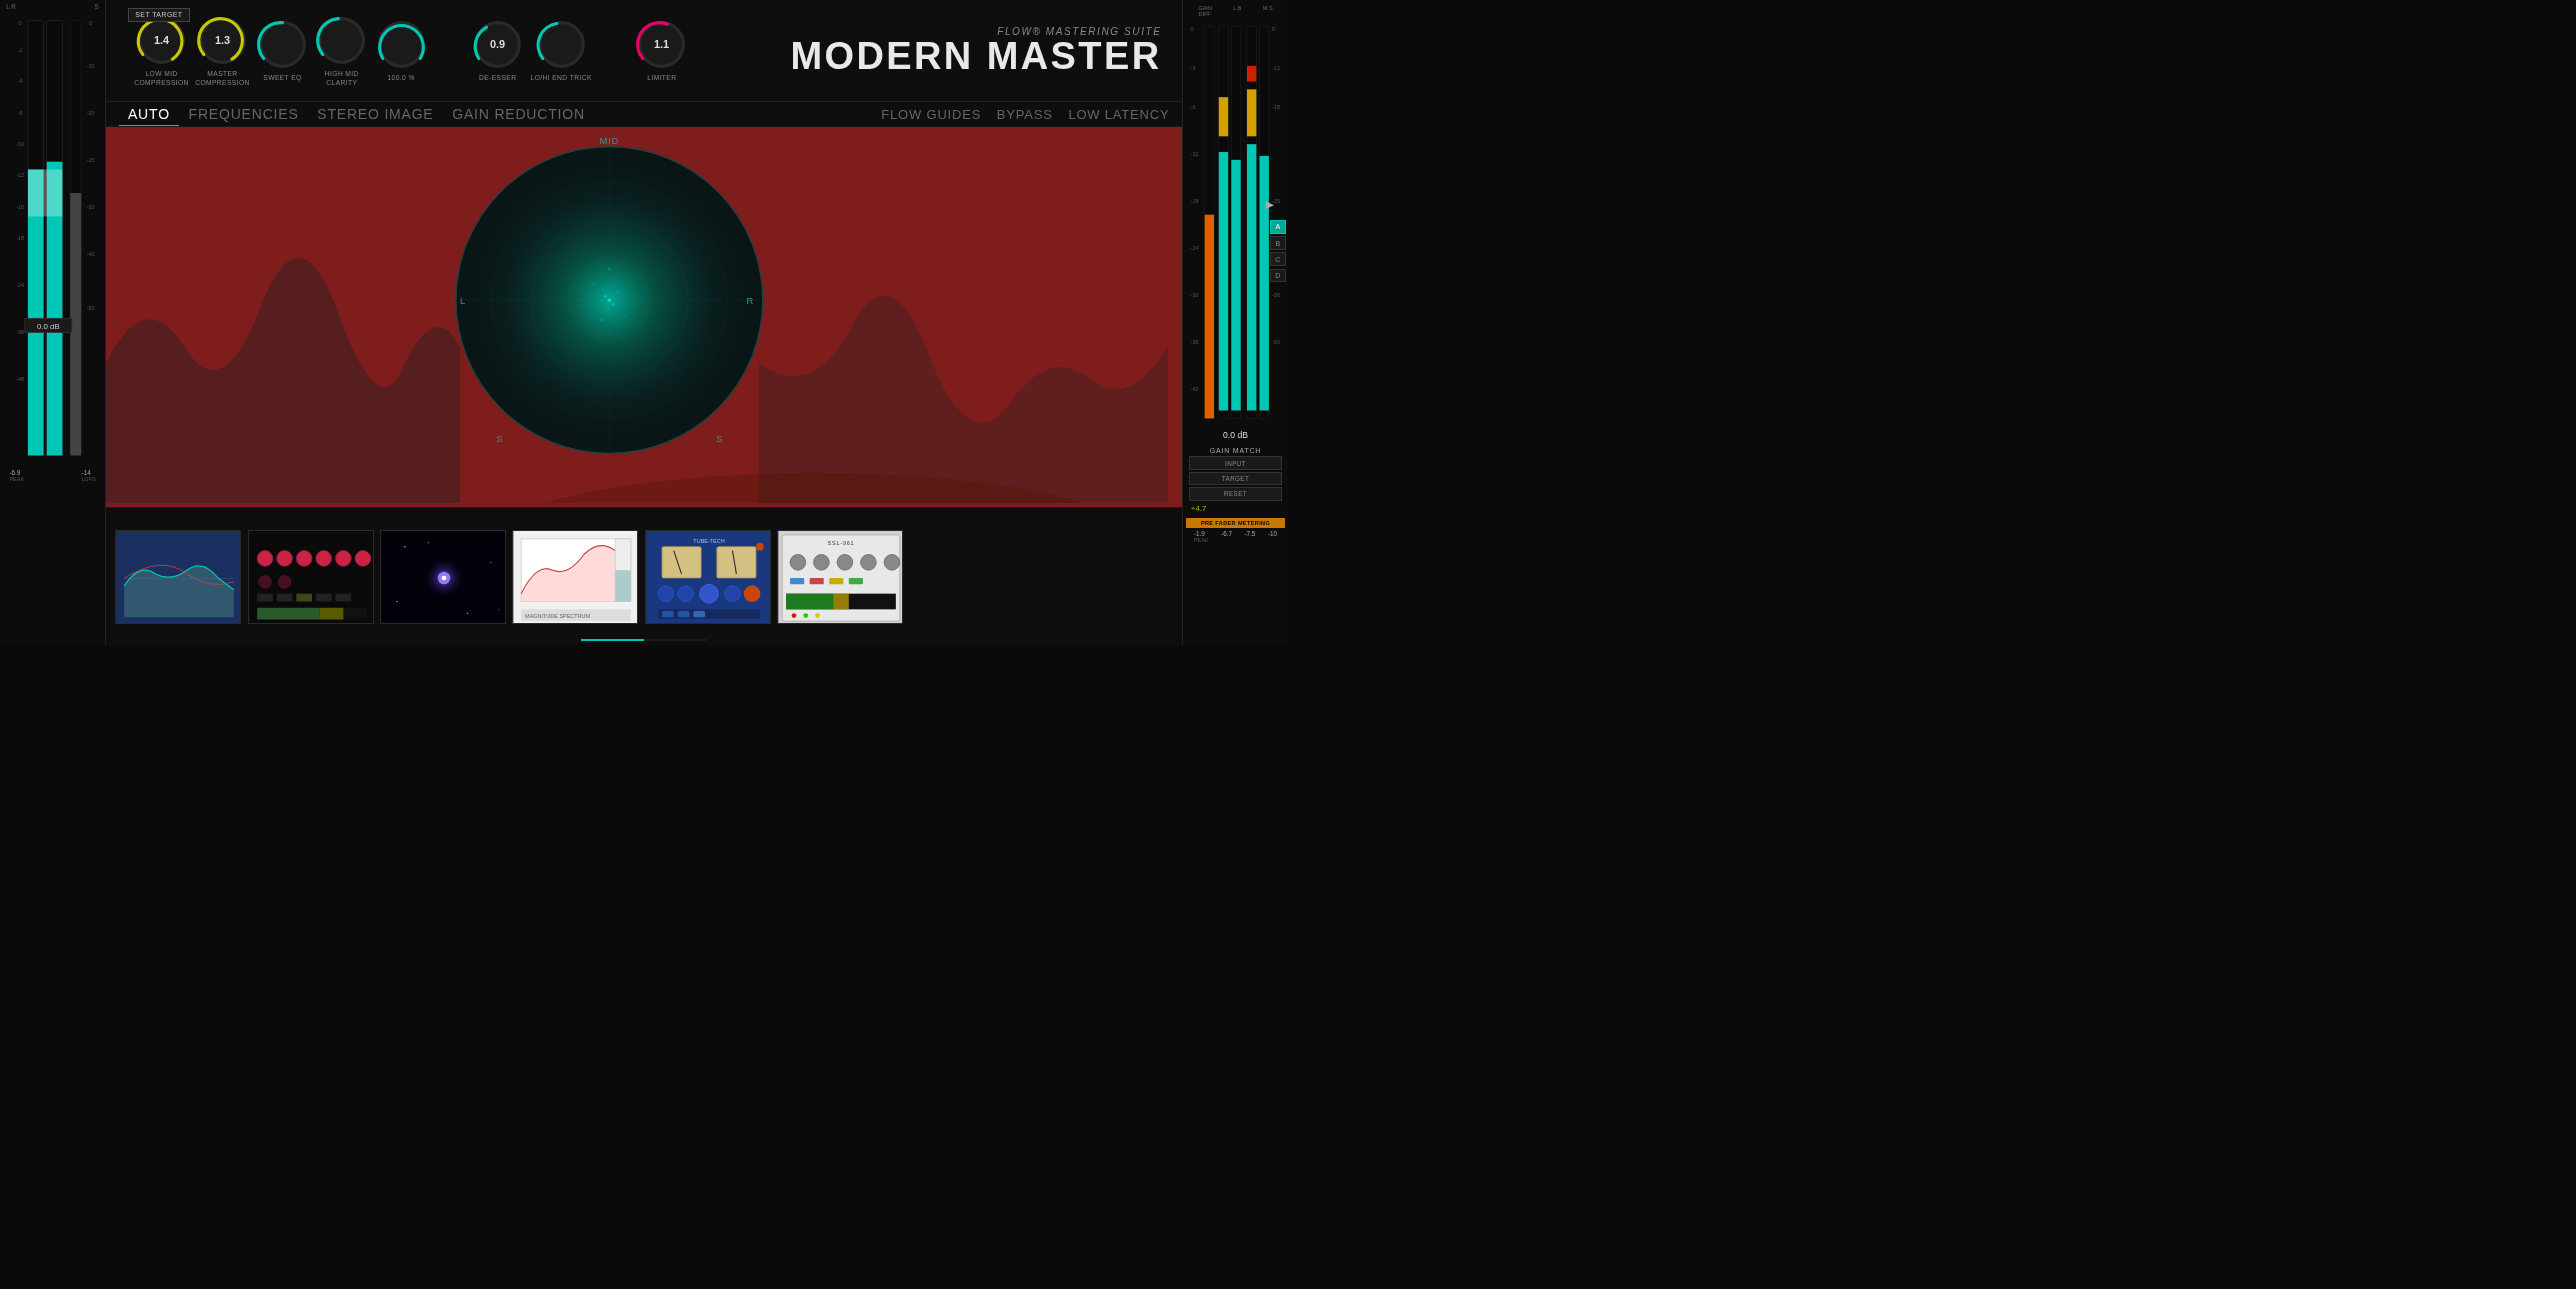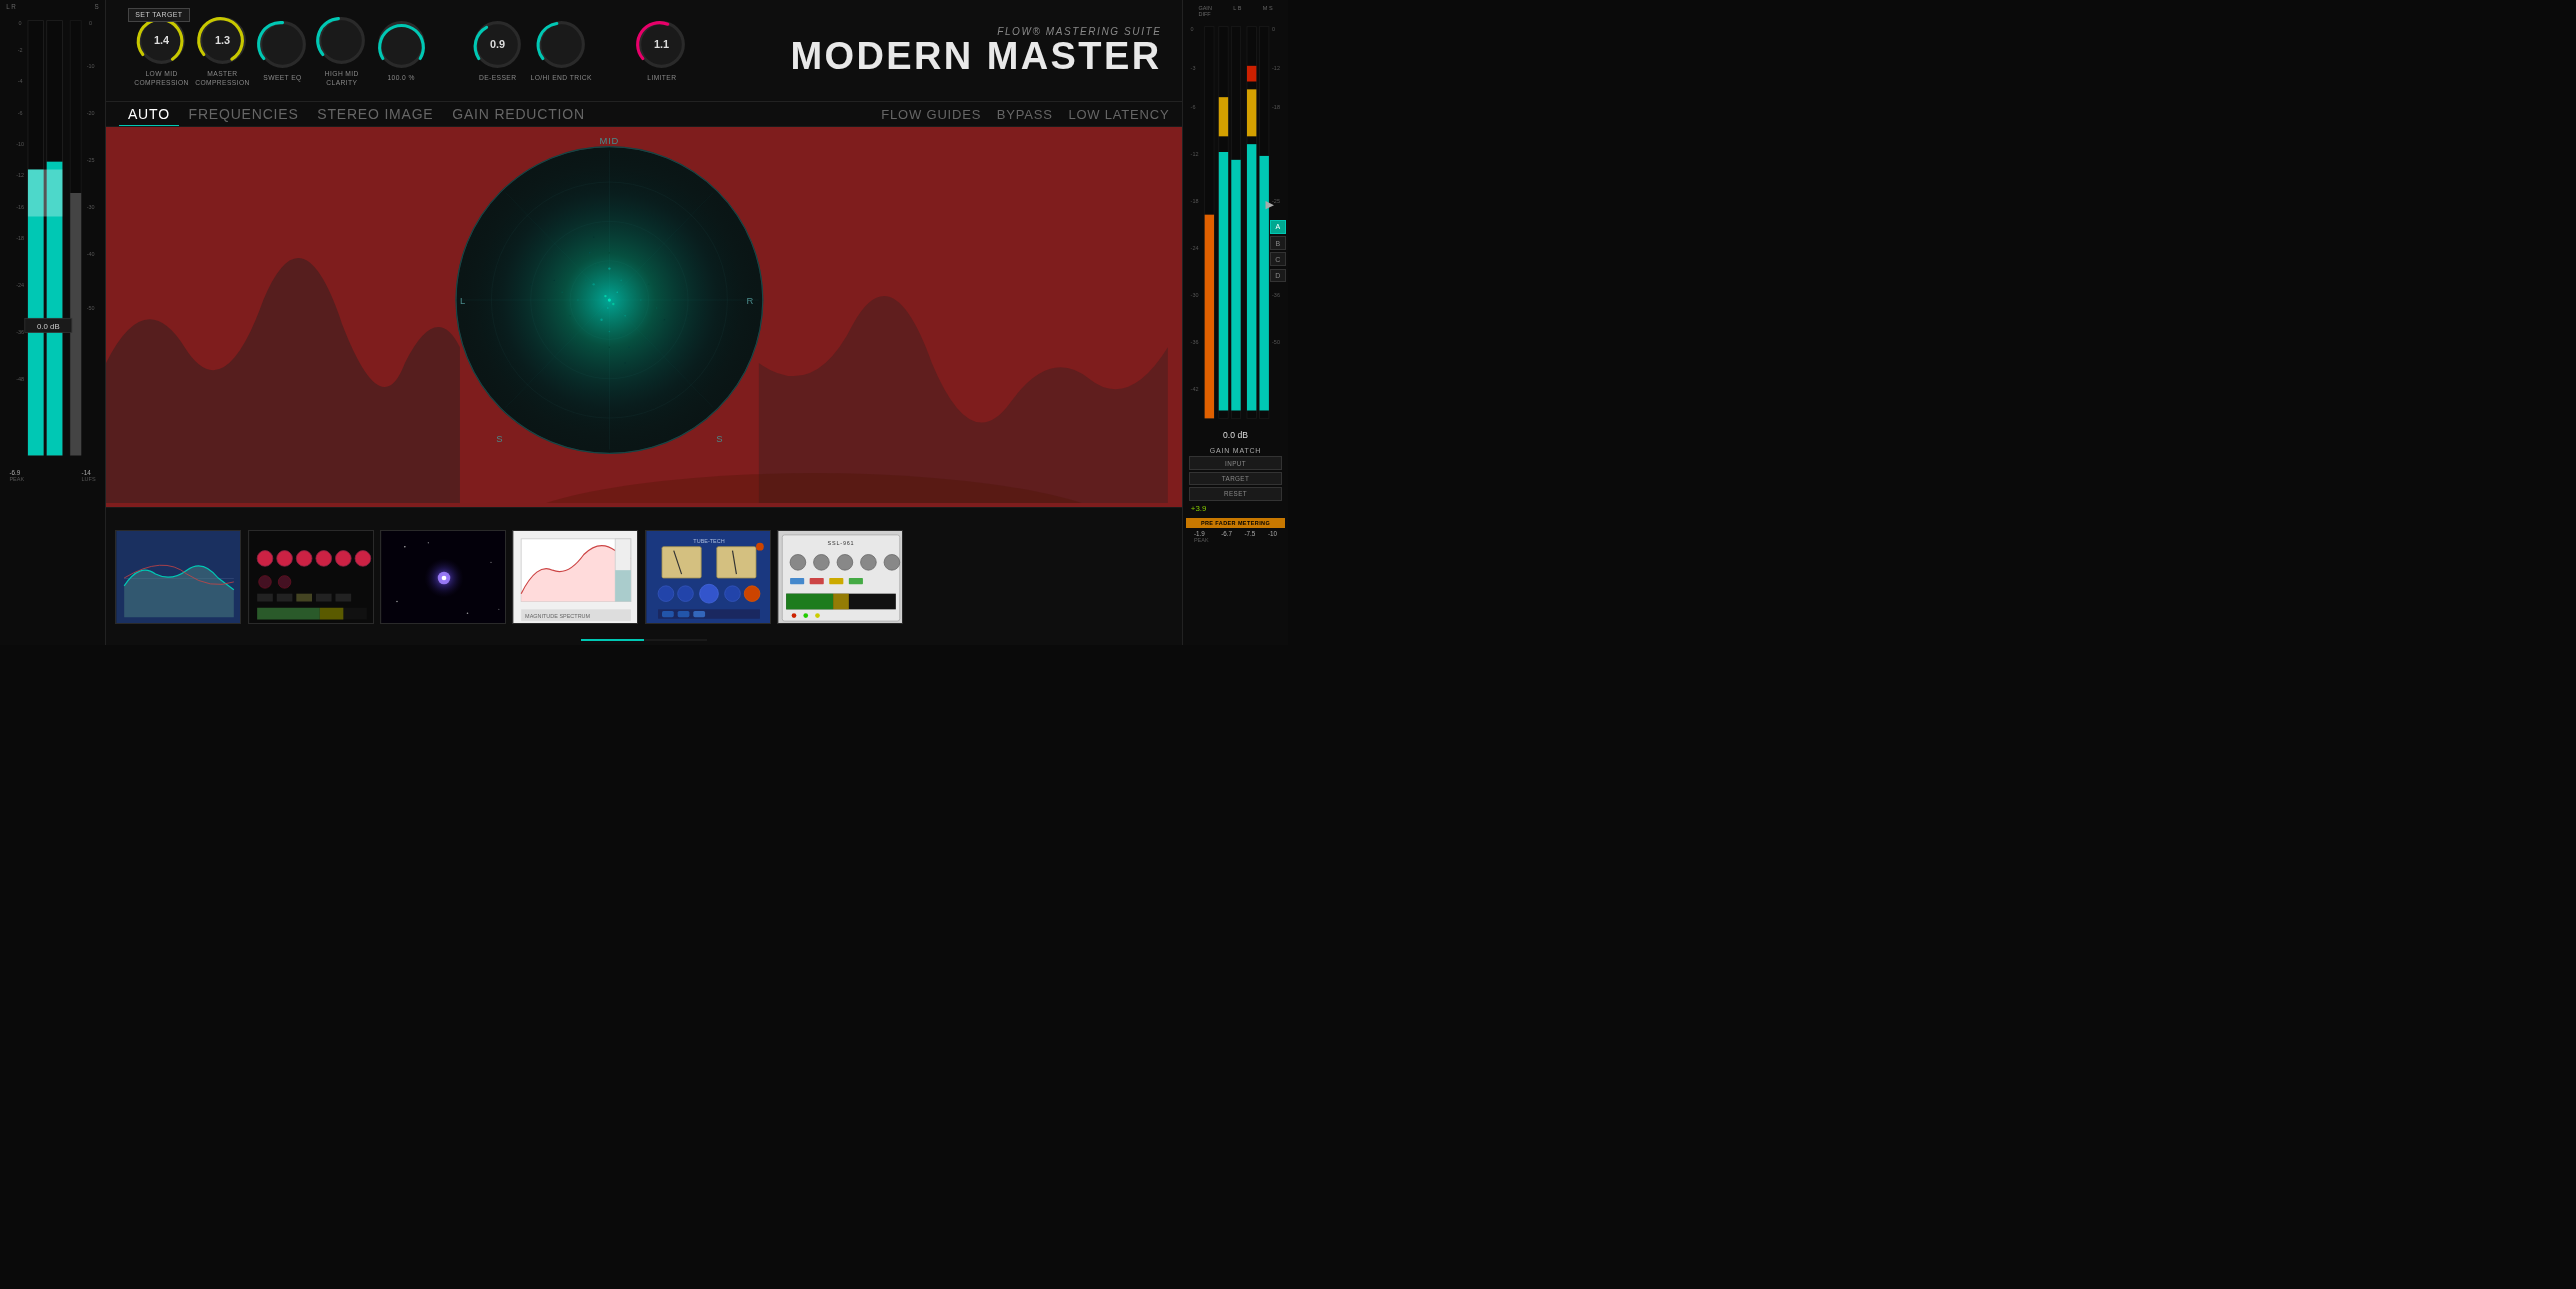--- a/index.html
+++ b/index.html
@@ -430,21 +430,21 @@
     </div>
 
     <div class="db-value-large" style="margin: 1.6px 3.1px;">0.0 dB</div>
 
     <div style="padding:3.1px; font-size:6.3px;">
       <div style="color:#aaa; font-size:7px; letter-spacing:0.8px; text-align:center; margin-bottom:2.4px;">GAIN MATCH</div>
       <button class="gain-match-btn">INPUT</button>
       <button class="gain-match-btn">TARGET</button>
       <button class="gain-match-btn">RESET</button>
 
-      <div style="color:#88cc00; font-size:7.9px; text-align:left; padding:1.6px;">+3.9</div>
+      <div style="color:#88cc00; font-size:7.9px; text-align:left; padding:1.6px;">+4.7</div>
     </div>
 
     <div class="pre-fader-box">PRE FADER
 METERING</div>
 
     <div style="display:flex; justify-content:space-around; font-size:6.3px; color:#aaa; padding:1.6px;">
       <div>
         <div>-1.9</div>
         <div style="color:#555;font-size:5.5px;">PEAK</div>
       </div>

